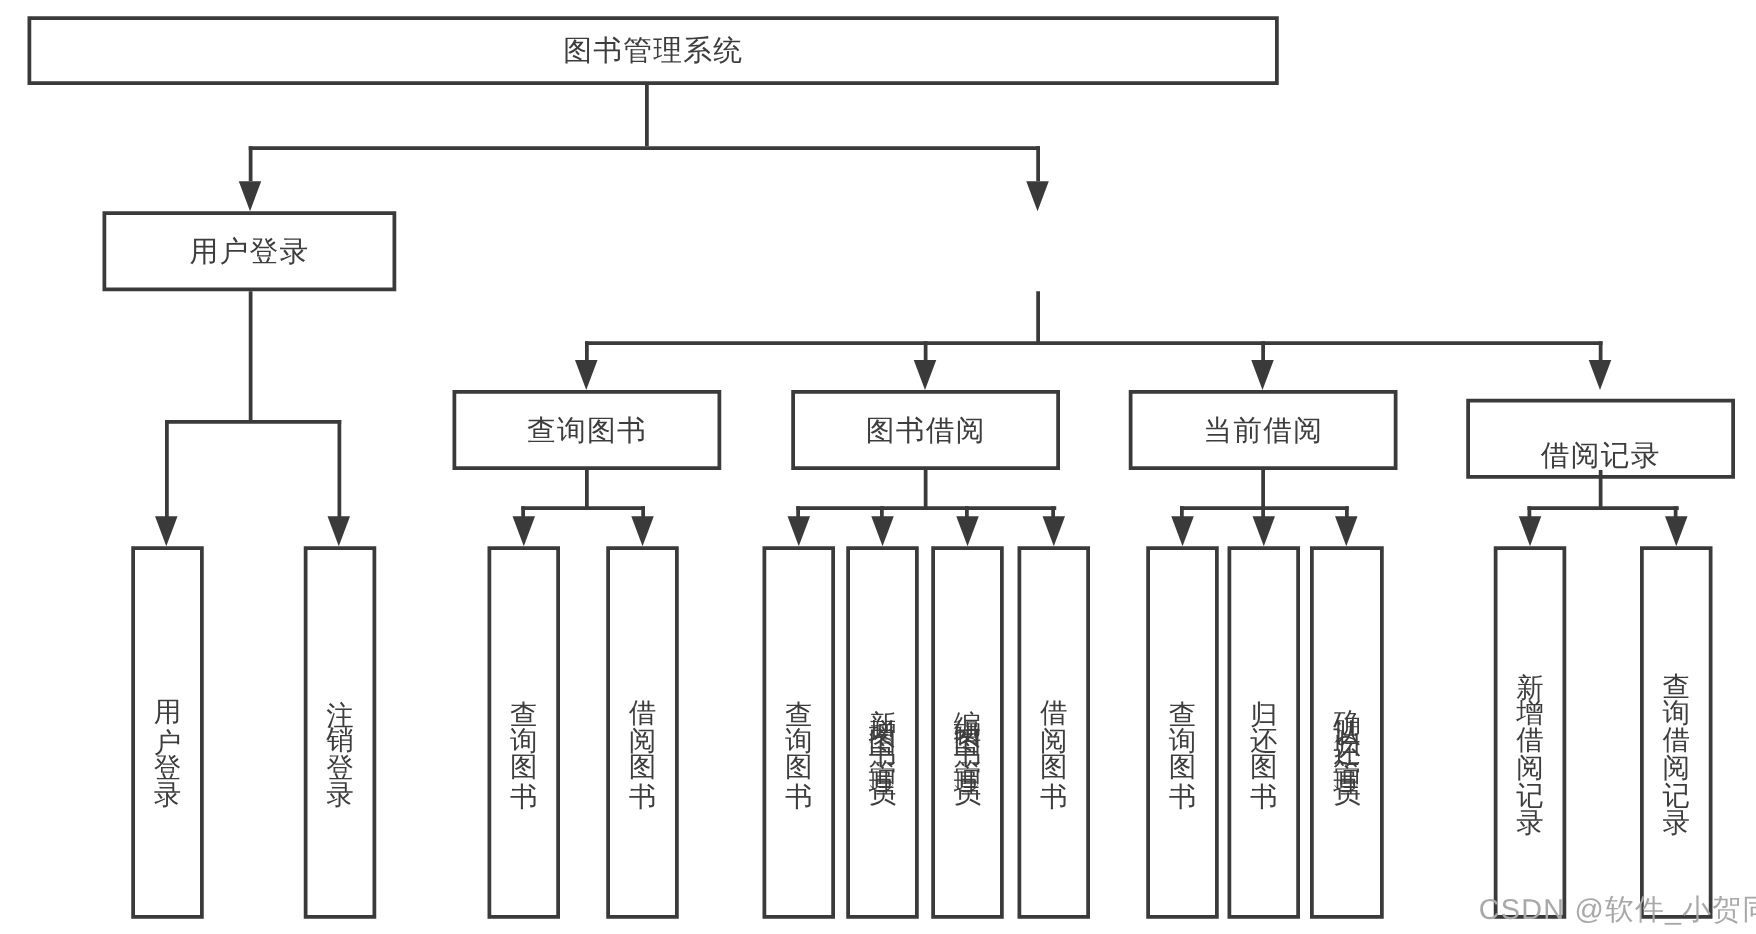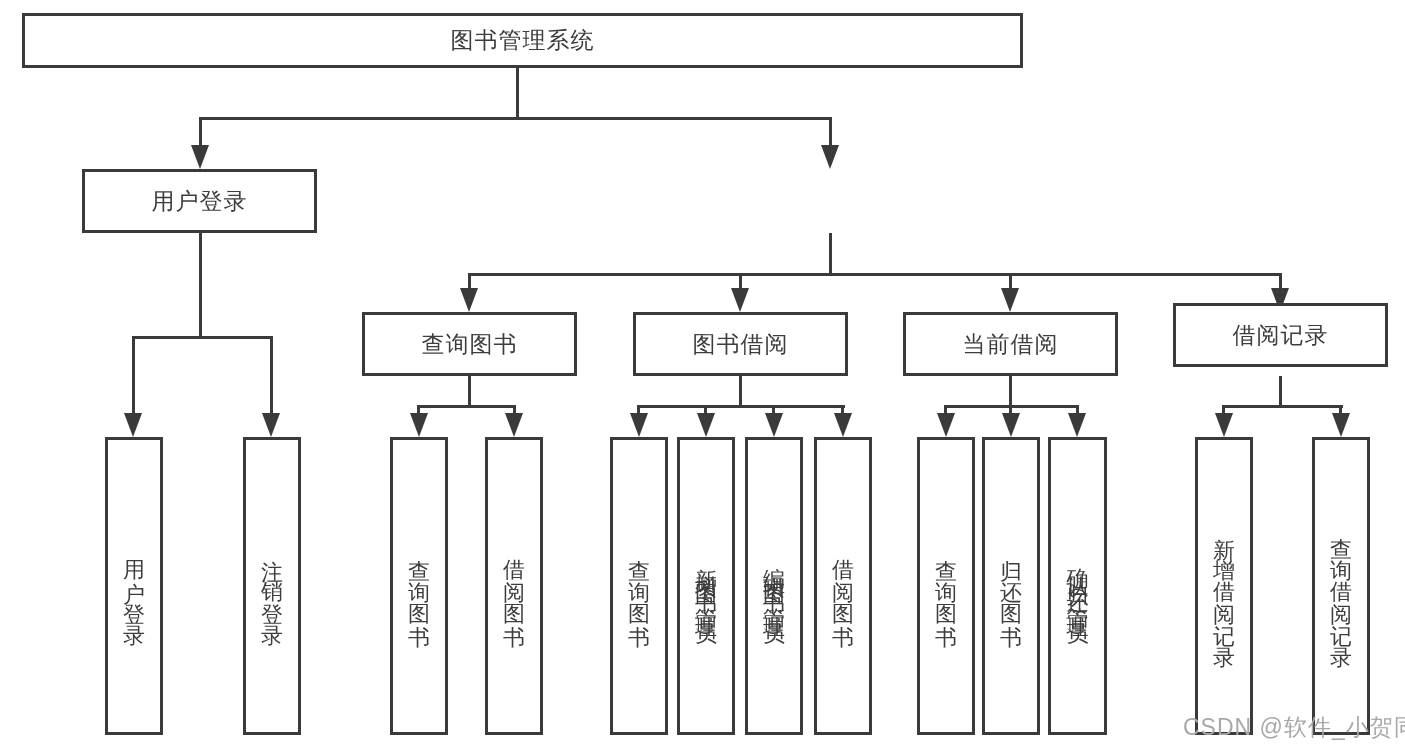--- a/index.html
+++ b/index.html
@@ -93,21 +93,21 @@
 
   <div class="box hbox" style="left:362px;top:312px;width:215px;height:64px;">
     <span>查询图书</span>
   </div>
   <div class="box hbox" style="left:633px;top:312px;width:215px;height:64px;">
     <span>图书借阅</span>
   </div>
   <div class="box hbox" style="left:903px;top:312px;width:215px;height:64px;">
     <span>当前借阅</span>
   </div>
-  <div class="box hbox" style="left:1173px;top:303px;width:215px;height:64px;">
+  <div class="box hbox" style="left:1173px;top:319px;width:215px;height:64px;align-items:flex-end;">
     <span>借阅记录</span>
   </div>
 
   <div class="line" style="left:468px;top:376px;width:3px;height:31px;"></div>
   <div class="line" style="left:417px;top:405px;width:99px;height:3px;"></div>
   <div class="line" style="left:417px;top:405px;width:3px;height:12px;"></div>
   <div class="arrow" style="left:410px;top:413px;"></div>
   <div class="line" style="left:513px;top:405px;width:3px;height:12px;"></div>
   <div class="arrow" style="left:505px;top:413px;"></div>
 

